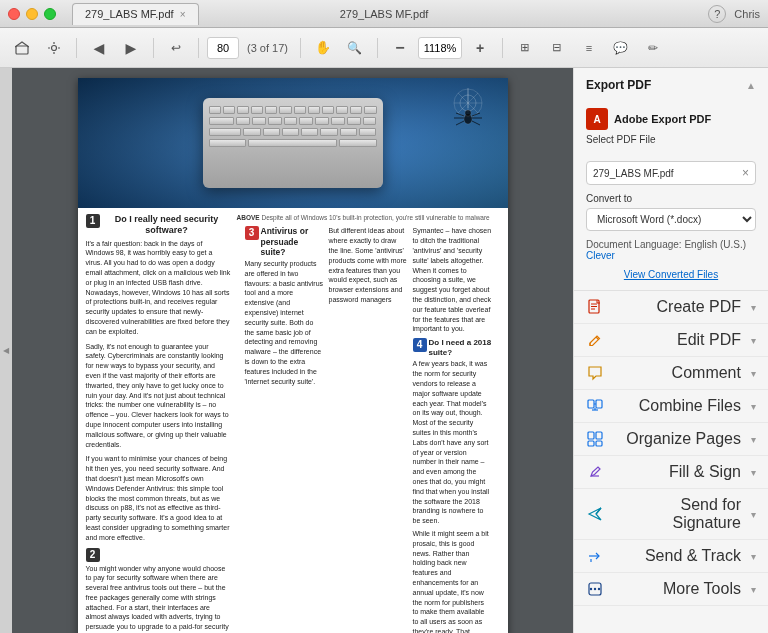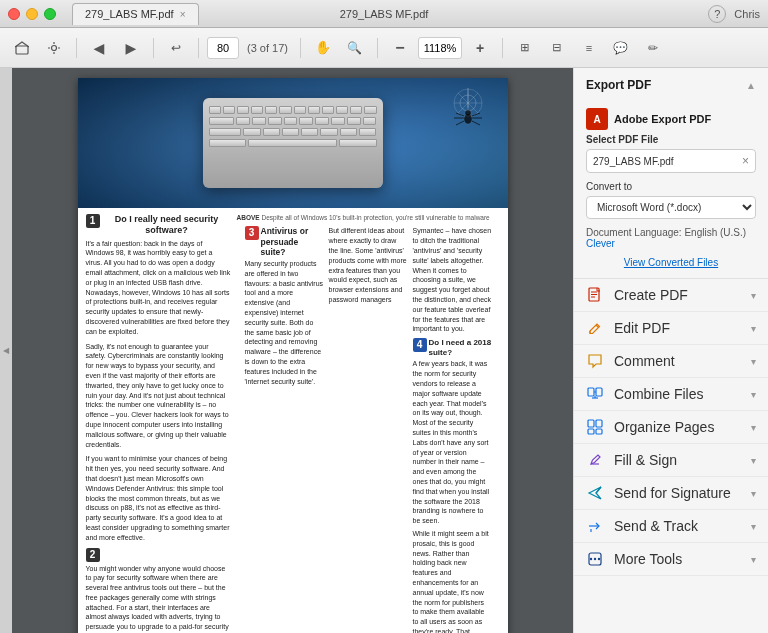--- a/index.html
+++ b/index.html
@@ -242,23 +242,23 @@
     }
 
     .panel-subtitle {
       font-size: 10px;
       color: #666;
       margin-bottom: 8px;
     }
 
     .select-file-label {
       font-size: 10px;
-      font-weight: 700;
+      font-weight: 400;
       color: #333;
-      margin-bottom: 4px;
+      margin-bottom: 16px;
     }
 
     .file-select-box {
       border: 1px solid #ccc;
       border-radius: 4px;
       padding: 4px 6px;
       display: flex;
       align-items: center;
       justify-content: space-between;
       background: white;
@@ -330,23 +330,24 @@
     }
 
     .tool-icon {
       width: 18px; height: 18px;
       display: flex; align-items: center; justify-content: center;
       font-size: 14px;
       flex-shrink: 0;
     }
 
     .tool-label {
-      font-size: 14px;
+      font-size: 16px;
       color: #333;
       flex: 1;
+      text-align: right;
     }
 
     .tool-arrow {
       font-size: 10px;
       color: #999;
     }
 
     .tool-icon.red { color: #cc2200; }
     .tool-icon.orange { color: #e07800; }
     .tool-icon.yellow { color: #cc8800; }

